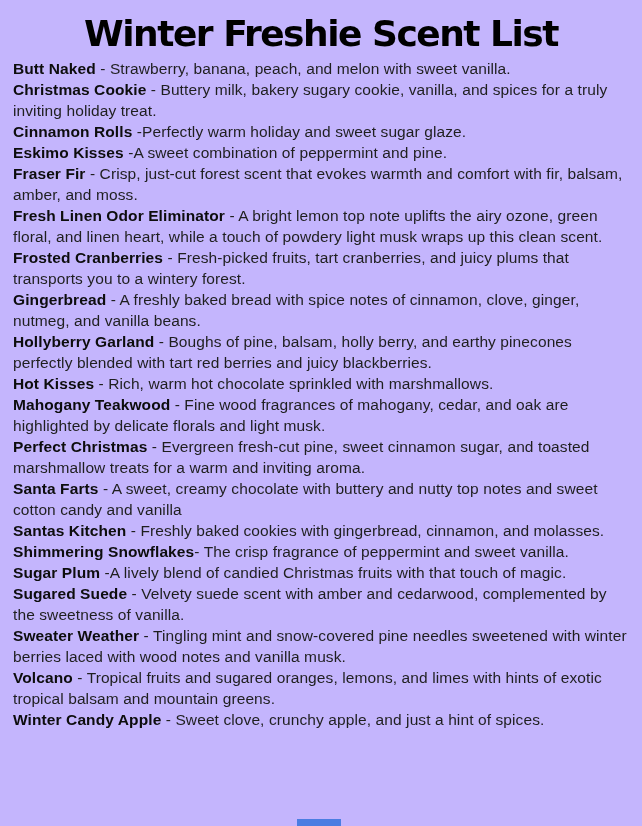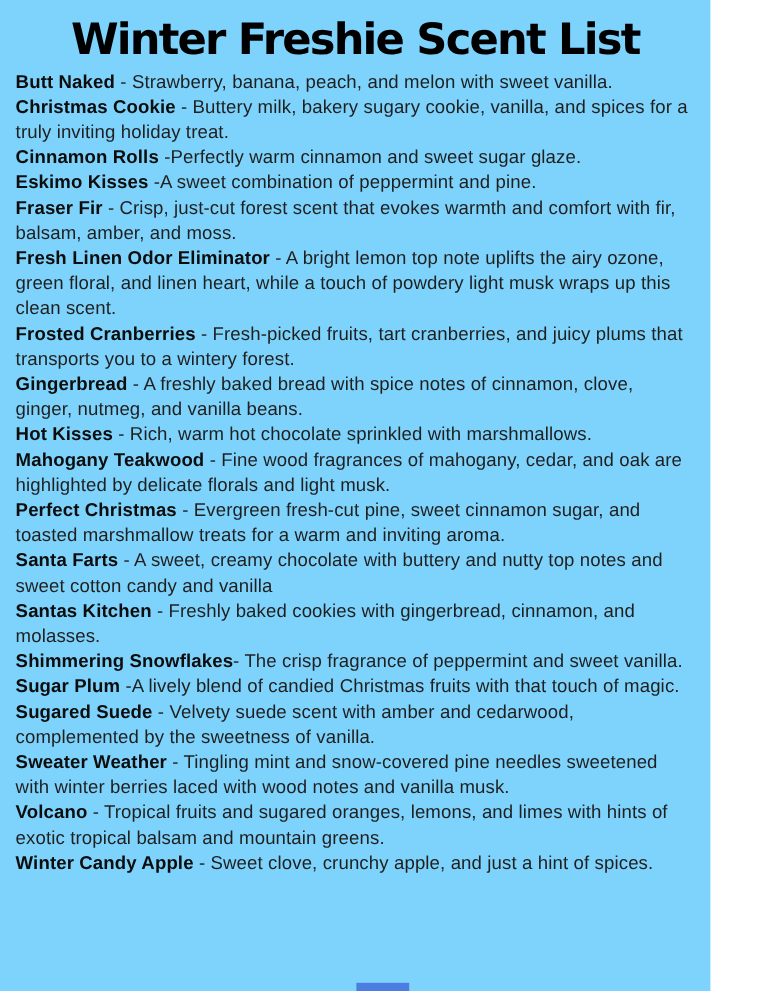--- a/index.html
+++ b/index.html
@@ -1,20 +1,20 @@
 <!DOCTYPE html>
 <html><head>
 <meta charset="utf-8">
 <style>
   html, body { margin: 0; padding: 0; background: #ffffff; }
   .page {
     position: relative;
-    width: 592px;
+    width: 642px;
     height: 826px;
-    background: #7dd3fc;
+    background: #c4b5fd;
     overflow: hidden;
     font-family: "Liberation Sans", sans-serif;
   }
   .title {
     margin: 14px 10px 4px 10px;
     text-align: center;
     font-family: "DejaVu Sans", sans-serif;
     font-weight: 800;
     font-size: 36px;
     letter-spacing: -1.5px;
@@ -45,32 +45,33 @@
 <body>
 
 <div class="page">
   <h1 class="title">Winter Freshie Scent List</h1>
 
   <div class="scent-list" id="scent-list">
   <p class="entry"><span class="scent-name">Butt Naked</span><span class="scent-rest"> - Strawberry, banana, peach, and melon with sweet vanilla.</span></p>
 
   <p class="entry"><span class="scent-name">Christmas Cookie</span><span class="scent-rest"> - Buttery milk, bakery sugary cookie, vanilla, and spices for a truly inviting holiday treat.</span></p>
 
-  <p class="entry"><span class="scent-name">Cinnamon Rolls</span><span class="scent-rest"> -Perfectly warm cinnamon and sweet sugar glaze.</span></p>
+  <p class="entry"><span class="scent-name">Cinnamon Rolls</span><span class="scent-rest"> -Perfectly warm holiday and sweet sugar glaze.</span></p>
 
   <p class="entry"><span class="scent-name">Eskimo Kisses</span><span class="scent-rest"> -A sweet combination of peppermint and pine.</span></p>
 
   <p class="entry"><span class="scent-name">Fraser Fir</span><span class="scent-rest"> - Crisp, just-cut forest scent that evokes warmth and comfort with fir, balsam, amber, and moss.</span></p>
 
   <p class="entry"><span class="scent-name">Fresh Linen Odor Eliminator</span><span class="scent-rest"> - A bright lemon top note uplifts the airy ozone, green floral, and linen heart, while a touch of powdery light musk wraps up this clean scent.</span></p>
 
   <p class="entry"><span class="scent-name">Frosted Cranberries</span><span class="scent-rest"> - Fresh-picked fruits, tart cranberries, and juicy plums that transports you to a wintery forest.</span></p>
 
   <p class="entry"><span class="scent-name">Gingerbread</span><span class="scent-rest"> - A freshly baked bread with spice notes of cinnamon, clove, ginger, nutmeg, and vanilla beans.</span></p>
 
+  <p class="entry"><span class="scent-name">Hollyberry Garland</span><span class="scent-rest"> - Boughs of pine, balsam, holly berry, and earthy pinecones perfectly blended with tart red berries and juicy blackberries.</span></p>
 
   <p class="entry"><span class="scent-name">Hot Kisses</span><span class="scent-rest"> - Rich, warm hot chocolate sprinkled with marshmallows.</span></p>
 
   <p class="entry"><span class="scent-name">Mahogany Teakwood</span><span class="scent-rest"> - Fine wood fragrances of mahogany, cedar, and oak are highlighted by delicate florals and light musk.</span></p>
 
   <p class="entry"><span class="scent-name">Perfect Christmas</span><span class="scent-rest"> - Evergreen fresh-cut pine, sweet cinnamon sugar, and toasted marshmallow treats for a warm and inviting aroma.</span></p>
 
   <p class="entry"><span class="scent-name">Santa Farts</span><span class="scent-rest"> - A sweet, creamy chocolate with buttery and nutty top notes and sweet cotton candy and vanilla</span></p>
 
   <p class="entry"><span class="scent-name">Santas Kitchen</span><span class="scent-rest"> - Freshly baked cookies with gingerbread, cinnamon, and molasses.</span></p>

